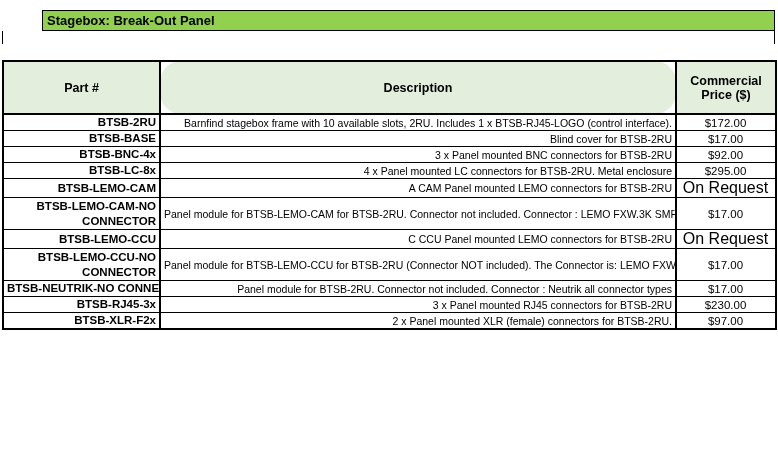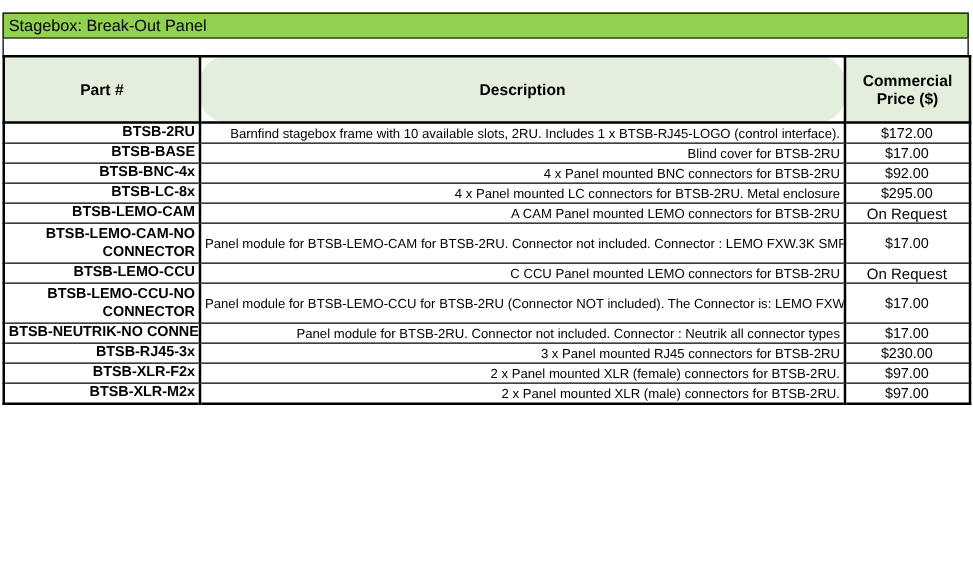--- a/index.html
+++ b/index.html
@@ -14,37 +14,39 @@
   }
   .sheet {
     position: absolute;
     left: 2px;
     top: 10px;
     width: 773px;
   }
   .title-bar {
     background: #92d050;
     border: 1px solid #000;
-    font-weight: normal;
+    font-weight: bold;
     font-size: 13px;
     line-height: 17px;
     height: 17px;
     padding: 1px 4px;
+    margin-left: 40px;
   }
   .spacer-row {
     height: 13px;
     border-left: 1px solid #000;
     border-right: 1px solid #000;
     background: #fff;
   }
   table.price-table {
     border-collapse: collapse;
     width: 773px;
     table-layout: fixed;
     border: 2px solid #000;
+    margin-top: 16px;
   }
   col.c-part  { width: 157px; }
   col.c-desc  { width: 516px; }
   col.c-price { width: 100px; }
   .price-table th {
     background: #e3efdc;
     border: 2px solid #000;
     font-size: 12.5px;
     font-weight: bold;
     text-align: center;
@@ -81,21 +83,21 @@
     text-align: right;
   }
   td.price {
     font-size: 11.5px;
     text-align: right;
     padding-right: 4px;
     white-space: nowrap;
   }
   td.price.on-request {
     text-align: center;
-    font-size: 12px;
+    font-size: 16px;
   }
 </style>
 </head>
 <body>
 
 <div class="sheet">
   <div class="title-bar">
     <span>Stagebox: Break-Out Panel</span>
   </div>
   <div class="spacer-row"></div>
@@ -120,21 +122,21 @@
   </tr>
 
   <tr>
     <td class="part">BTSB-BASE</td>
     <td class="desc">Blind cover for BTSB-2RU</td>
     <td class="price">$17.00</td>
   </tr>
 
   <tr>
     <td class="part">BTSB-BNC-4x</td>
-    <td class="desc">4 x Panel mounted BNC connectors for BTSB-2RU</td>
+    <td class="desc">3 x Panel mounted BNC connectors for BTSB-2RU</td>
     <td class="price">$92.00</td>
   </tr>
 
   <tr>
     <td class="part">BTSB-LC-8x</td>
     <td class="desc">4 x Panel mounted LC connectors for BTSB-2RU. Metal enclosure</td>
     <td class="price">$295.00</td>
   </tr>
 
   <tr>
@@ -172,20 +174,15 @@
     <td class="desc">3 x Panel mounted RJ45 connectors for BTSB-2RU</td>
     <td class="price">$230.00</td>
   </tr>
 
   <tr>
     <td class="part">BTSB-XLR-F2x</td>
     <td class="desc">2 x Panel mounted XLR (female) connectors for BTSB-2RU.</td>
     <td class="price">$97.00</td>
   </tr>
 
-  <tr>
-    <td class="part">BTSB-XLR-M2x</td>
-    <td class="desc">2 x Panel mounted XLR (male) connectors for BTSB-2RU.</td>
-    <td class="price">$97.00</td>
-  </tr>
 </tbody>
   </table>
 </div>
 
 </body></html>

